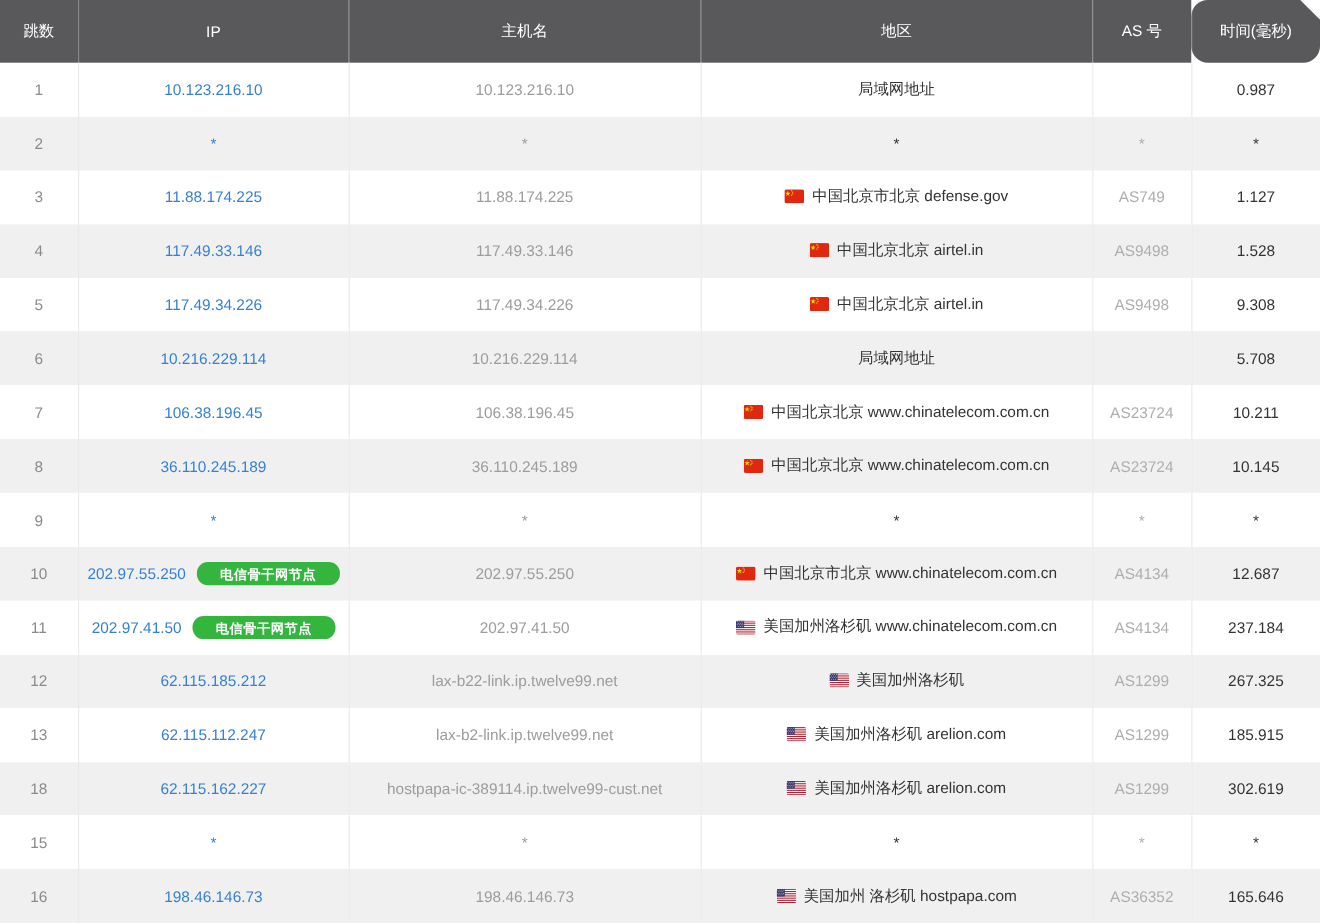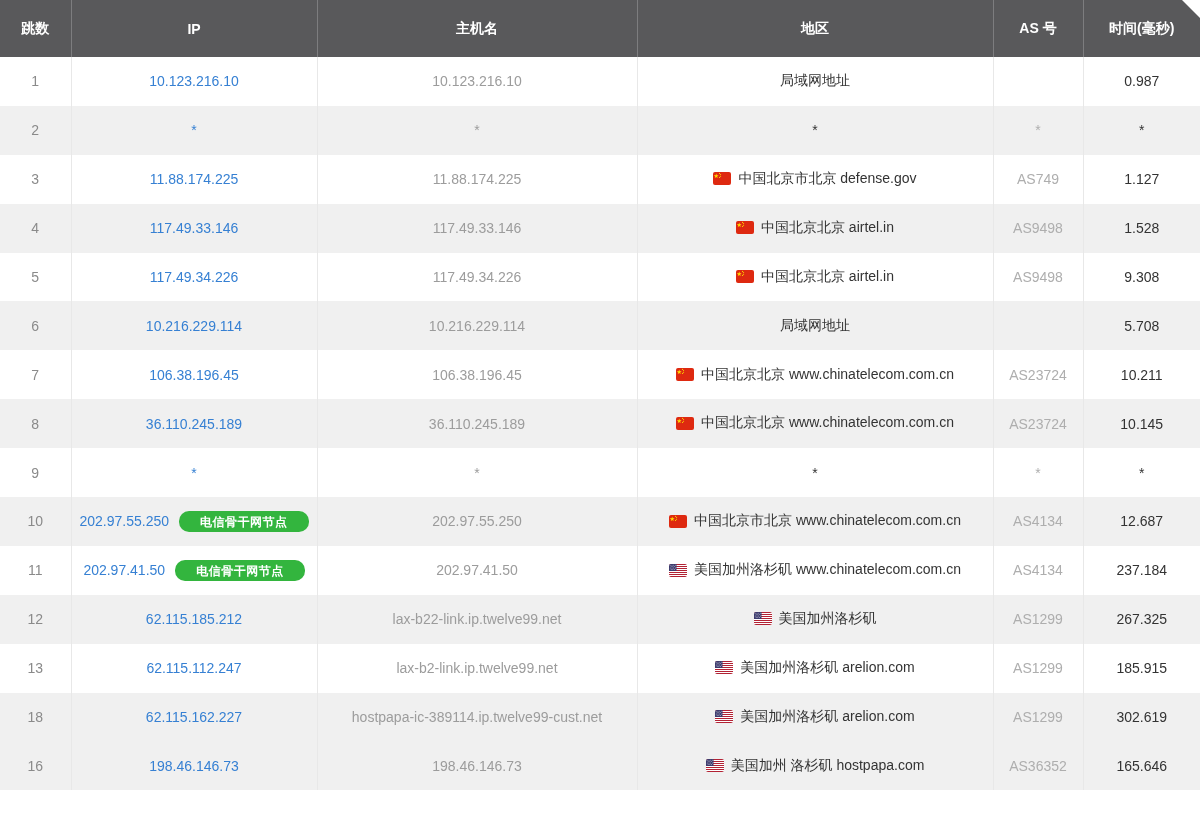--- a/index.html
+++ b/index.html
@@ -15,25 +15,25 @@
   }
   *{box-sizing:border-box;}
   html,body{margin:0;padding:0;}
   body{
     width:1200px;height:840px;overflow:hidden;background:#fff;position:relative;
     font-family:"Liberation Sans","DejaVu Sans",sans-serif;
     -webkit-font-smoothing:antialiased;
   }
   table{width:1200px;border-collapse:collapse;table-layout:fixed;}
   thead th{
-    background:var(--header-bg);color:#fff;font-size:14px;font-weight:700;
+    background:var(--header-bg);color:#fff;font-size:14px;font-weight:400;
     height:57px;text-align:center;vertical-align:middle;padding:0 4px;
     border-right:1px solid rgba(255,255,255,0.22);
   }
-  thead th:last-child{border-right:none;}
+  thead th:last-child{border-right:none;border-radius:15px;}
   tbody td{
     height:48.9px;text-align:center;vertical-align:middle;
     font-size:14px;color:var(--text-dark);padding:0 6px;
     border-right:1px solid var(--border);
     white-space:nowrap;overflow:hidden;
   }
   tbody td:last-child{border-right:none;}
   tbody tr{background:#ffffff;}
   tbody tr.stripe{background:var(--stripe-bg);}
   td.col-hop{color:var(--text-hop);}
@@ -498,20 +498,38 @@
                   <circle cx="5.7" cy="5.5" r="0.4"></circle>
     </g>
   </svg>
             </span>
         <span>美国加州洛杉矶 arelion.com</span>
       </span>
     </td>
     <td class="col-asn">AS1299</td>
     <td class="col-time">302.619</td>
   </tr>
+      <tr>
+    <td class="col-hop">15</td>
+    <td class="col-ip">
+      <span class="ip-wrap">
+        <a class="ip-text">*</a>
+
+      </span>
+    </td>
+    <td class="col-host">*</td>
+    <td class="col-region">
+      <span class="region-wrap">
+
+        <span>*</span>
+      </span>
+    </td>
+    <td class="col-asn">*</td>
+    <td class="col-time">*</td>
+  </tr>
       <tr class="stripe">
     <td class="col-hop">16</td>
     <td class="col-ip">
       <span class="ip-wrap">
         <a class="ip-text">198.46.146.73</a>
 
       </span>
     </td>
     <td class="col-host">198.46.146.73</td>
     <td class="col-region">

